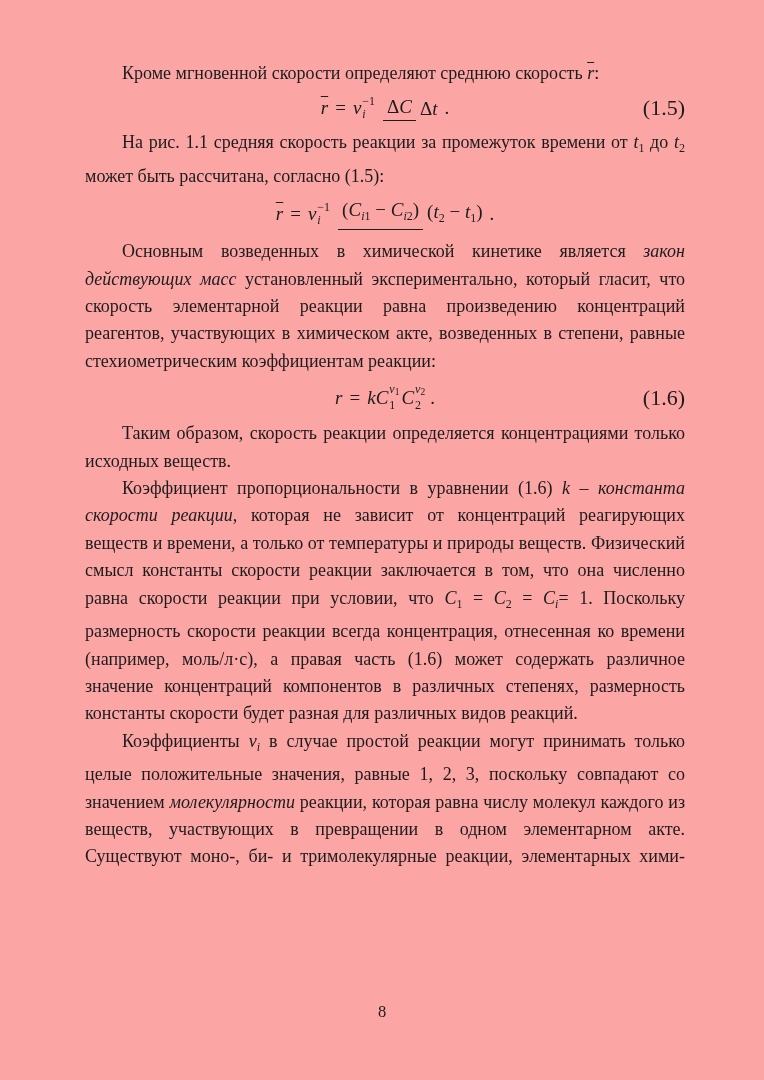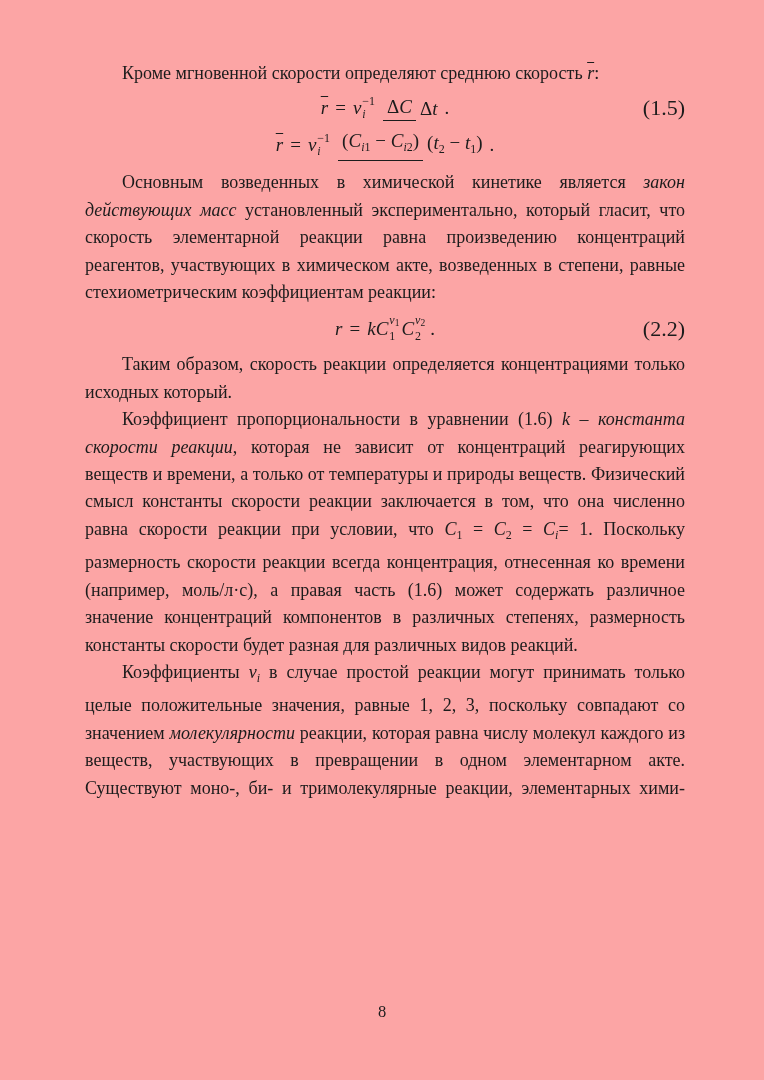--- a/index.html
+++ b/index.html
@@ -81,20 +81,21 @@
         </span>
         <span class="frac">
           <span class="frac-num"><span class="r-n">Δ</span><span class="r-i">C</span></span>
           <span class="frac-den"><span class="r-n">Δ</span><span class="r-i">t</span></span>
         </span>
         <span class="eq-period">.</span>
       </span>
       <span class="eq-number">(1.5)</span>
     </div>
 
+    <p class="para"><span class="r-n">На рис. 1.1 средняя скорость реакции за промежуток времени от </span><span class="r-i">t</span><span class="r-sub">1</span><span class="r-n"> до </span><span class="r-i">t</span><span class="r-sub">2</span><span class="r-n"> может быть рассчитана, согласно (1.5):</span></p>
 
     <div class="eq">
       <span class="eq-body">
         <span class="rbar">r</span>
         <span class="eq-eq">=</span>
         <span class="stack">
           <span class="stack-base">ν</span>
           <span class="stack-scripts">
             <span class="s-sup">−1</span>
             <span class="s-sub r-i">i</span>
@@ -125,24 +126,24 @@
         </span>
         <span class="stack">
           <span class="stack-base">C</span>
           <span class="stack-scripts">
             <span class="s-sup"><span class="r-i">ν</span><span class="r-ss">2</span></span>
             <span class="s-sub">2</span>
           </span>
         </span>
         <span class="eq-period">.</span>
       </span>
-      <span class="eq-number">(2.2)</span>
+      <span class="eq-number">(1.6)</span>
     </div>
 
-    <p class="para"><span class="r-n">Таким образом, скорость реакции определяется концентрациями только исходных который.</span></p>
+    <p class="para"><span class="r-n">Таким образом, скорость реакции определяется концентрациями только исходных веществ.</span></p>
 
     <p class="para"><span class="r-n">Коэффициент пропорциональности в уравнении (1.6) </span><span class="r-i">k – константа скорости реакции</span><span class="r-n">, которая не зависит от концентраций реагирующих веществ и времени, а только от температуры и природы веществ. Физический смысл константы скорости реакции заключается в том, что она численно равна скорости реакции при условии, что </span><span class="r-i">C</span><span class="r-sub">1</span><span class="r-n"> = </span><span class="r-i">C</span><span class="r-sub">2</span><span class="r-n"> = </span><span class="r-i">C</span><span class="r-isub">i</span><span class="r-n">= 1. Поскольку размерность скорости реакции всегда концентрация, отнесенная ко времени (например, моль/л·с), а правая часть (1.6) может содержать различное значение концентраций компонентов в различных степенях, размерность константы скорости будет разная для различных видов реакций.</span></p>
 
     <p class="para fill-last"><span class="r-n">Коэффициенты </span><span class="r-i">ν</span><span class="r-isub">i</span><span class="r-n"> в случае простой реакции могут принимать только целые положительные значения, равные 1, 2, 3, поскольку совпадают со значением </span><span class="r-i">молекулярности</span><span class="r-n"> реакции, которая равна числу молекул каждого из веществ, участвующих в превращении в одном элементарном акте. Существуют моно-, би- и тримолекулярные реакции, элементарных хими-</span></p>
 
   </div>
 
   <div class="page-num">8</div>
 </div>
 

